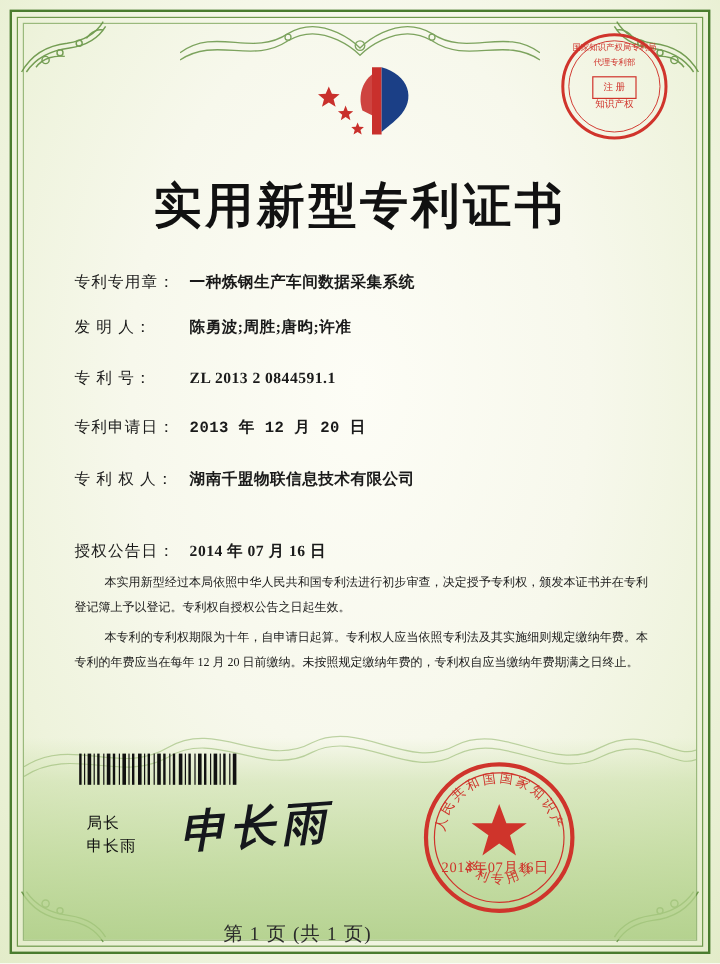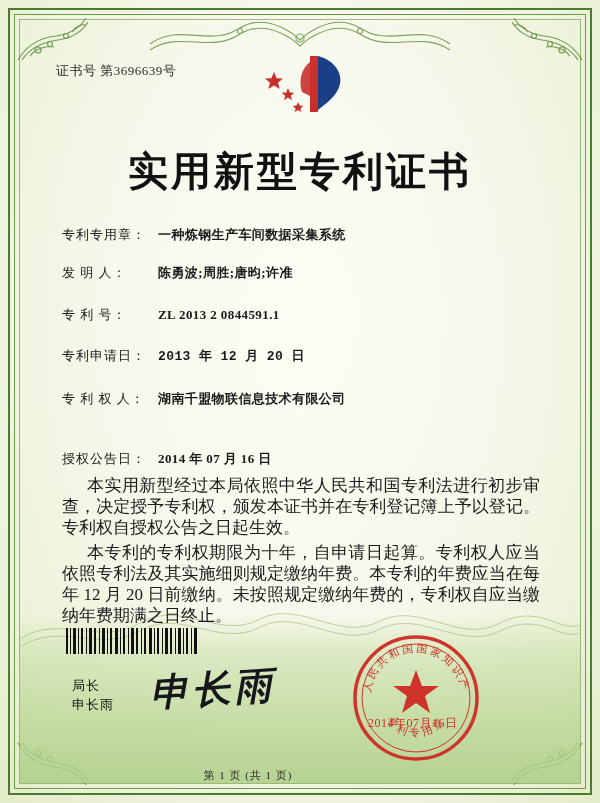--- a/index.html
+++ b/index.html
@@ -176,21 +176,21 @@
   .field.f-patentno { margin-top: 22px; font-family: Liberation Serif, serif; }
   .field.f-appdate { margin-top: 22px; font-family: Liberation Mono, monospace; }
   .field.f-owner { margin-top: 22px; }
   .field.f-grantdate { margin-top: 40px; }
 
   .paragraphs {
     position: absolute;
     left: 62px;
     top: 475px;
     width: 478px;
-    font-size: 17px;
+    font-size: 10px;
     line-height: 21px;
     color: #1a1a1a;
     text-align: justify;
   }
   .paragraphs p {
     margin: 0 0 4px 0;
     text-indent: 25px;
   }
 
   
@@ -247,21 +247,21 @@
     color: #cf342b;
     letter-spacing: 0.5px;
   }
 
   .page-footer {
     position: absolute;
     left: 0;
     top: 768px;
     width: 496px;
     text-align: center;
-    font-size: 11px;
+    font-size: 16px;
     color: #2b2b2b;
     letter-spacing: 1px;
   }
 </style>
 </head>
 <body>
 
 <div class="certificate">
 
   <div class="border-outer"></div>
@@ -332,35 +332,47 @@
     <svg width="560" height="46" viewBox="0 0 560 46" preserveAspectRatio="none">
       <g fill="none" stroke="#8fb468" stroke-width="1">
         <path d="M0 32 C 40 6, 80 40, 120 16 C 160 -8, 200 34, 240 12 C 280 -8, 320 36, 360 14 C 400 -6, 440 38, 480 16 C 520 -4, 540 26, 560 18"></path>
         <path d="M0 40 C 40 14, 80 46, 120 24 C 160 0, 200 42, 240 20 C 280 0, 320 44, 360 22 C 400 2, 440 44, 480 24 C 520 4, 540 34, 560 26"></path>
       </g>
     </svg>
   </div>
 
   <div class="content">
 
-    <div class="cert-no">证书号 第3696639号</div>
 
     <div class="logo">
       <svg width="96" height="70" viewBox="0 0 96 70">
         <path d="M52 4 L60 4 L60 60 L52 60 Z" fill="#c9302c"></path>
         <path d="M60 4 C 82 10, 90 30, 74 46 C 68 52, 62 56, 60 58 Z" fill="#1b3f86"></path>
         <path d="M52 10 C 44 16, 40 28, 44 40 L52 44 Z" fill="#c9302c" opacity="0.9"></path>
         <g fill="#c9302c">
           <polygon points="16,20 18.6,26.2 25,26.6 20,30.8 21.7,37 16,33.4 10.3,37 12,30.8 7,26.6 13.4,26.2"></polygon>
           <polygon points="30,36 31.8,40.4 36.4,40.7 32.8,43.7 34,48.2 30,45.6 26,48.2 27.2,43.7 23.6,40.7 28.2,40.4"></polygon>
           <polygon points="40,50 41.5,53.6 45.3,53.9 42.4,56.4 43.4,60.1 40,58 36.6,60.1 37.6,56.4 34.7,53.9 38.5,53.6"></polygon>
         </g>
       </svg>
     </div>
 
+    <div class="seal-top">
+      <svg width="92" height="92" viewBox="0 0 92 92">
+        <circle cx="46" cy="46" r="43" fill="none" stroke="#d0342c" stroke-width="2.5"></circle>
+        <circle cx="46" cy="46" r="38" fill="none" stroke="#d0342c" stroke-width="0.8"></circle>
+        <rect x="28" y="38" width="36" height="18" fill="none" stroke="#d0342c" stroke-width="1"></rect>
+      </svg>
+      <div class="seal-top-text">
+        <div class="l" style="top:10px;font-size:7px;">国家知识产权局专利局</div>
+        <div class="l" style="top:22px;font-size:7px;">代理专利部</div>
+        <div class="l" style="top:42px;font-size:8px;">注 册</div>
+        <div class="l" style="top:56px;font-size:8px;">知识产权</div>
+      </div>
+    </div>
 
     <div class="title">实用新型专利证书</div>
 
     <div class="fields">
       <div class="field f-name">
         <span class="lbl">专利专用章：</span><span class="val">一种炼钢生产车间数据采集系统</span>
       </div>
       <div class="field f-inventor">
         <span class="lbl">发 明 人：</span><span class="val">陈勇波;周胜;唐昀;许准</span>
       </div>

